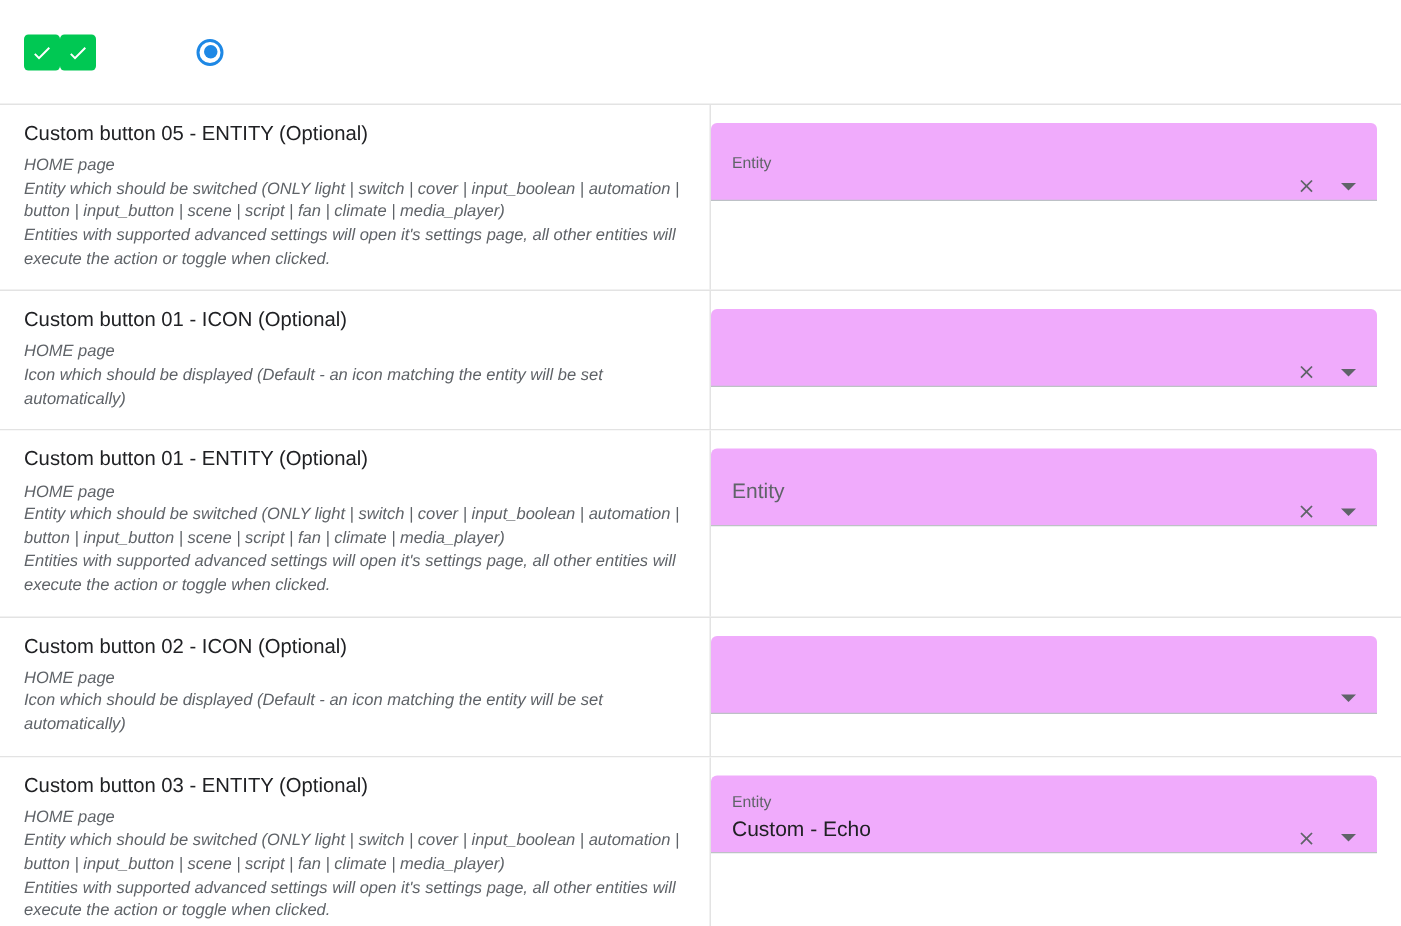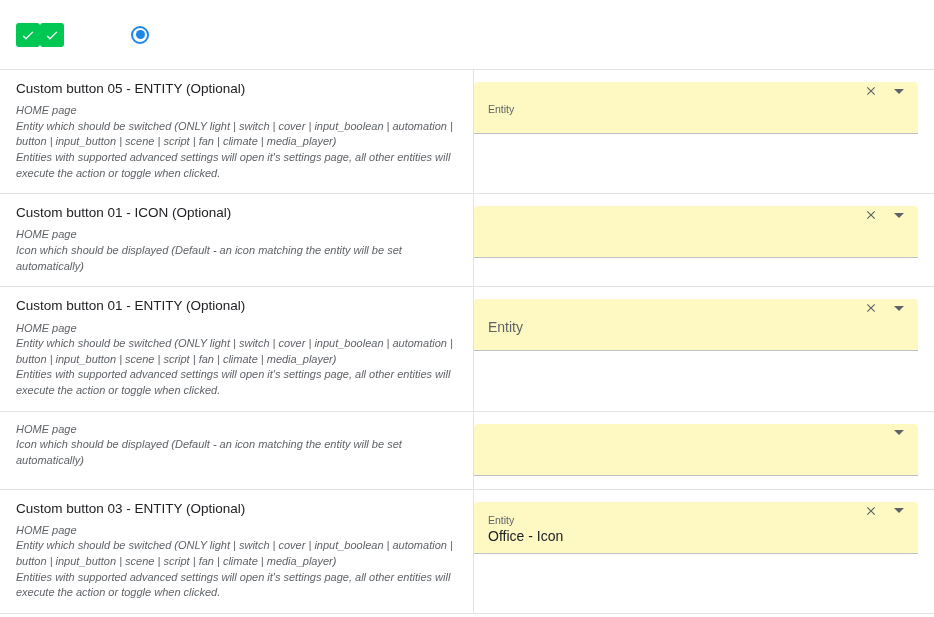--- a/index.html
+++ b/index.html
@@ -93,25 +93,25 @@
     padding: 12px 16px 12px 0;
     display: flex;
     align-items: flex-start;
   }
 
   
   .field {
     position: relative;
     width: 444px;
     height: 52px;
-    background: #fef9c3;
+    background: #f0abfc;
     border-radius: 4px 4px 0 0;
     border-bottom: 1px solid #bdc1c6;
     display: flex;
-    align-items: flex-start;
+    align-items: flex-end;
     padding: 0 10px 0 14px;
   }
   .field.filled { }
   .field-textcol {
     flex: 1 1 auto;
     min-width: 0;
     display: flex;
     flex-direction: column;
     justify-content: center;
     height: 100%;
@@ -263,20 +263,21 @@
           <div class="caret-wrap">
               <div class="caret"></div>
             </div>
         </div>
       </div>
     </div>
   </div>
 
   <div class="row">
     <div class="row-left">
+      <div class="row-label">Custom button 02 - ICON (Optional)</div>
       <div class="row-desc">
         <div>HOME page</div>
         <div>Icon which should be displayed (Default - an icon matching the entity will be set automatically)</div>
       </div>
     </div>
     <div class="row-right">
       <div class="field">
         <div class="field-textcol">
           <div class="field-value"></div>
         </div>
@@ -295,21 +296,21 @@
       <div class="row-desc">
         <div>HOME page</div>
         <div>Entity which should be switched (ONLY light | switch | cover | input_boolean | automation | button | input_button | scene | script | fan | climate | media_player)</div>
         <div>Entities with supported advanced settings will open it's settings page, all other entities will execute the action or toggle when clicked.</div>
       </div>
     </div>
     <div class="row-right">
       <div class="field filled">
         <div class="field-textcol">
           <div class="field-floating-label">Entity</div>
-          <div class="field-value">Office - Icon</div>
+          <div class="field-value">Custom - Echo</div>
         </div>
         <div class="field-icons">
           <div class="icon-btn">
             <svg width="14" height="14" viewBox="0 0 24 24" aria-hidden="true">
               <path d="M19 6.4L17.6 5 12 10.6 6.4 5 5 6.4 10.6 12 5 17.6 6.4 19 12 13.4 17.6 19 19 17.6 13.4 12z" fill="#5f6368"></path>
             </svg>
           </div>
           <div class="caret-wrap">
               <div class="caret"></div>
             </div>

